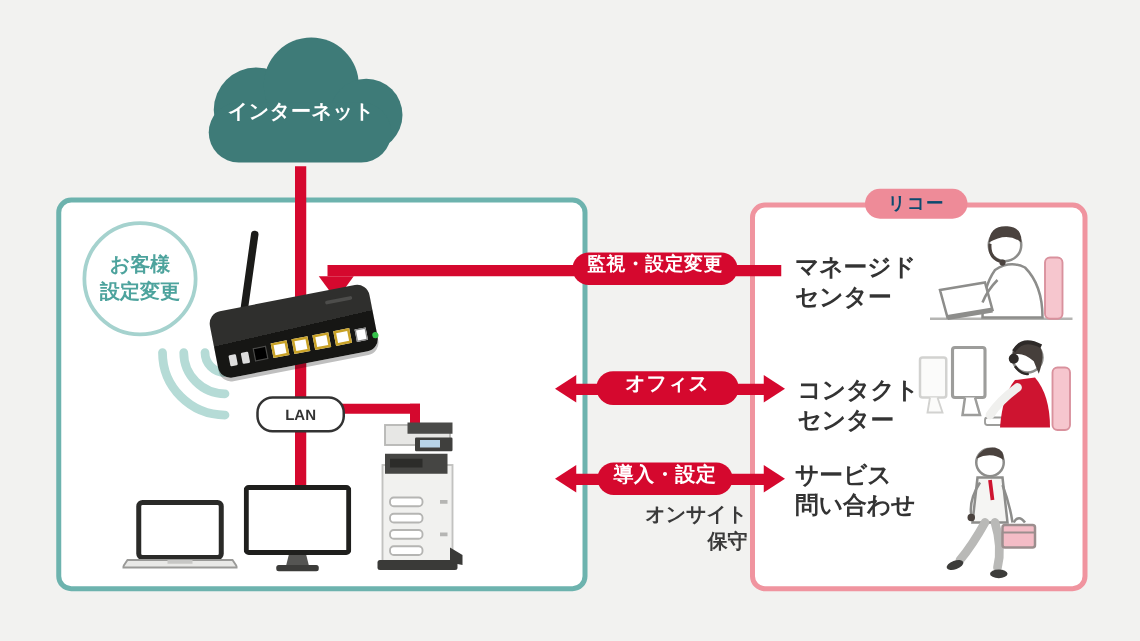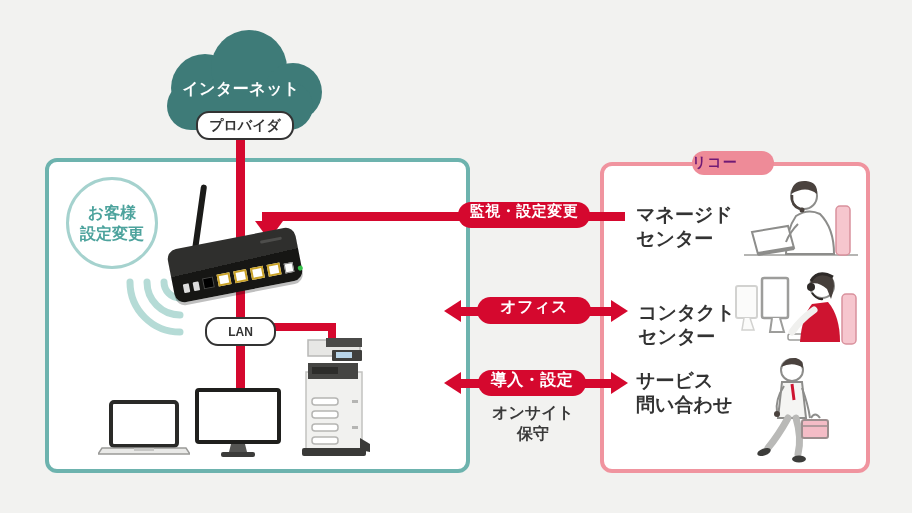--- a/index.html
+++ b/index.html
@@ -12,22 +12,22 @@
   body{background:var(--background);font-family:"Liberation Sans","DejaVu Sans",sans-serif;}
   .stage{position:relative;width:912px;height:513px;background:var(--background);overflow:hidden;}
   .abs{position:absolute;}
 
   
   .office-box{left:45px;top:158px;width:417px;height:307px;background:#ffffff;
     border:4px solid var(--office-border);border-radius:12px;z-index:1;}
   .ricoh-box{left:600px;top:162px;width:262px;height:303px;background:#ffffff;
     border:4px solid var(--ricoh-border);border-radius:12px;z-index:1;}
   .ricoh-tab{left:692px;top:151px;width:82px;height:24px;background:var(--ricoh-tab);
-    border-radius:13px;z-index:5;display:flex;align-items:center;justify-content:flex-start;
-    color:#701a75;font-size:14px;font-weight:700;letter-spacing:1px;}
+    border-radius:13px;z-index:5;display:flex;align-items:center;justify-content:center;
+    color:#0c4a6e;font-size:14px;font-weight:700;letter-spacing:1px;}
 
   
   .pill-outline{background:#fff;border:2px solid var(--pill-border);border-radius:13px;
     display:flex;align-items:center;justify-content:center;color:var(--text-dark);
     font-size:14px;font-weight:600;z-index:4;}
 
   
   .rline{background:var(--accent-red);z-index:2;}
   .tri{width:0;height:0;z-index:2;}
   .tri-down{border-left:14px solid transparent;border-right:14px solid transparent;
@@ -46,41 +46,38 @@
     font-size:16px;font-weight:700;z-index:3;letter-spacing:.5px;}
 
   
   .cust-circle{left:66px;top:177px;width:86px;height:86px;border:3px solid var(--circle-border);
     border-radius:50%;display:flex;flex-direction:column;align-items:center;justify-content:center;
     color:var(--circle-text);font-size:16px;font-weight:700;line-height:21px;z-index:3;background:#fff;}
 
   
   .entry-label{color:var(--text-dark);font-size:19px;font-weight:700;line-height:24px;z-index:3;}
 
-  .onsite{left:468px;top:402px;width:130px;text-align:center;color:#3a3a3a;
+  .onsite{left:468px;top:402px;width:130px;text-align:right;color:#3a3a3a;
     font-size:16px;font-weight:700;line-height:21px;z-index:3;}
 
   .z3{z-index:3;}
   svg{display:block;}
 </style>
 </head>
 <body>
 
 <div class="stage">
 
   <svg class="abs" style="left:153px;top:24px;z-index:2" width="172" height="112" viewBox="0 0 172 112">
     <circle cx="52" cy="64" r="34" fill="#3e7b78"></circle>
     <circle cx="96" cy="44" r="38" fill="#3e7b78"></circle>
     <circle cx="140" cy="68" r="29" fill="#3e7b78"></circle>
     <rect x="14" y="58" width="146" height="48" rx="24" fill="#3e7b78"></rect>
   </svg>
   <div class="abs cloud-label">インターネット</div>
-  <div class="abs pill-outline" style="left:196px;top:111px;width:94px;height:25px;z-index:5">
-    <span>プロバイダ</span>
-  </div>
 
   <div class="abs rline" style="left:236px;top:133px;width:9px;height:186px"></div>
   <div class="abs rline" style="left:236px;top:340px;width:9px;height:52px"></div>
   <div class="abs rline" style="left:262px;top:323px;width:74px;height:8px"></div>
   <div class="abs rline" style="left:328px;top:323px;width:8px;height:22px"></div>
 
   <div class="abs office-box"></div>
 
   <div class="abs cust-circle">
     <span>お客様</span>

